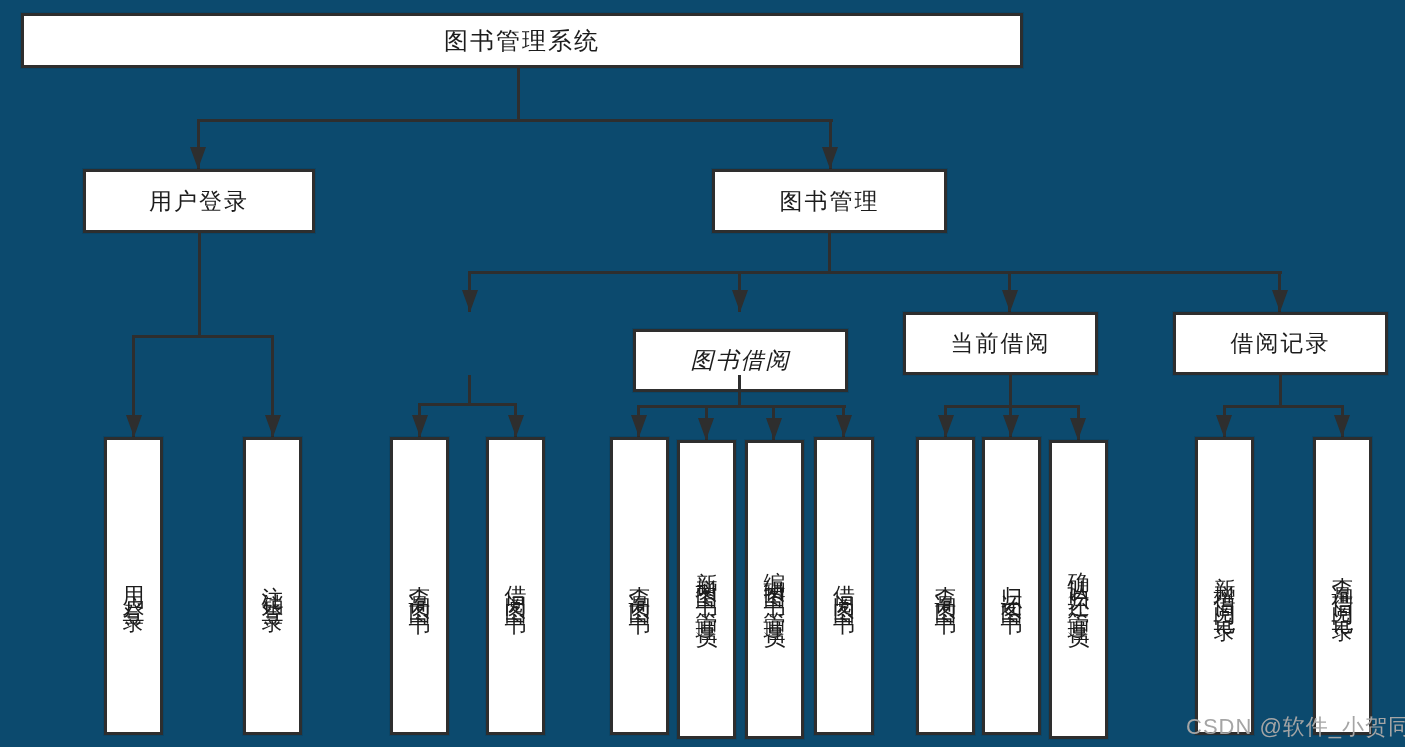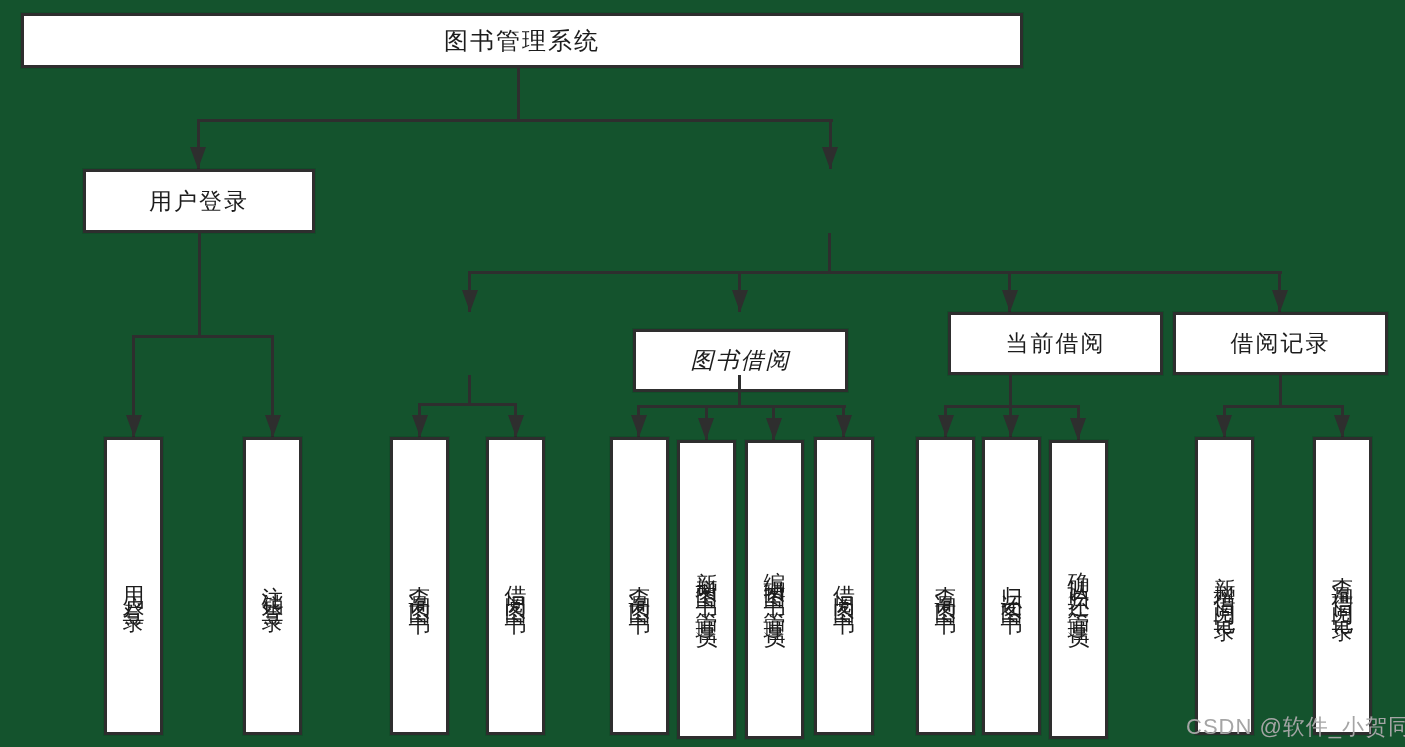--- a/index.html
+++ b/index.html
@@ -1,19 +1,19 @@
 <!DOCTYPE html>
 <html><head>
 <meta charset="utf-8">
 <style>
   html,body{margin:0;padding:0;background:#ffffff;}
   #canvas{
     position:relative;
     width:1405px;height:747px;
-    background:#14532d;
+    background:#0c4a6e;
     font-family:"Liberation Sans","DejaVu Sans",sans-serif;
     overflow:hidden;
   }
   .box{
     position:absolute;
     box-sizing:border-box;
     border:3px solid #2e2e2e;
     background:#ffffff;
     display:flex;align-items:center;justify-content:center;
     color:#1c1c1c;
@@ -64,41 +64,42 @@
   <div class="box root" style="left:21px;top:13px;width:1002px;height:55px;">图书管理系统</div>
 
   <div class="vl" style="left:517px;top:68px;height:54px;"></div>
   <div class="hl" style="left:197px;top:119px;width:636px;"></div>
   <div class="vl" style="left:197px;top:119px;height:50px;"></div>
   <div class="ar" style="left:190px;top:147px;"></div>
   <div class="vl" style="left:829px;top:119px;height:50px;"></div>
   <div class="ar" style="left:822px;top:147px;"></div>
 
   <div class="box" style="left:83px;top:169px;width:232px;height:64px;">用户登录</div>
+  <div class="box" style="left:712px;top:169px;width:235px;height:64px;">图书管理</div>
 
   <div class="vl" style="left:198px;top:233px;height:104px;"></div>
   <div class="hl" style="left:132px;top:335px;width:142px;"></div>
   <div class="vl" style="left:132px;top:335px;height:102px;"></div>
   <div class="ar" style="left:126px;top:415px;"></div>
   <div class="vl" style="left:271px;top:335px;height:102px;"></div>
   <div class="ar" style="left:265px;top:415px;"></div>
 
   <div class="vl" style="left:828px;top:233px;height:41px;"></div>
   <div class="hl" style="left:469px;top:271px;width:813px;"></div>
   <div class="vl" style="left:468px;top:271px;height:41px;"></div>
   <div class="ar" style="left:462px;top:290px;"></div>
   <div class="vl" style="left:738px;top:271px;height:41px;"></div>
   <div class="ar" style="left:732px;top:290px;"></div>
   <div class="vl" style="left:1008px;top:271px;height:41px;"></div>
   <div class="ar" style="left:1002px;top:290px;"></div>
   <div class="vl" style="left:1278px;top:271px;height:41px;"></div>
   <div class="ar" style="left:1272px;top:290px;"></div>
 
   <div class="box" style="left:633px;top:329px;width:215px;height:63px;font-style:italic;">图书借阅</div>
-  <div class="box" style="left:948px;top:312px;width:215px;height:63px;">当前借阅</div>
+  <div class="box" style="left:903px;top:312px;width:195px;height:63px;">当前借阅</div>
   <div class="box" style="left:1173px;top:312px;width:215px;height:63px;">借阅记录</div>
 
   <div class="vl" style="left:468px;top:375px;height:30px;"></div>
   <div class="hl" style="left:418px;top:403px;width:99px;"></div>
   <div class="vl" style="left:418px;top:403px;height:34px;"></div>
   <div class="ar" style="left:412px;top:415px;"></div>
   <div class="vl" style="left:514px;top:403px;height:34px;"></div>
   <div class="ar" style="left:508px;top:415px;"></div>
 
   <div class="vl" style="left:738px;top:375px;height:32px;"></div>

